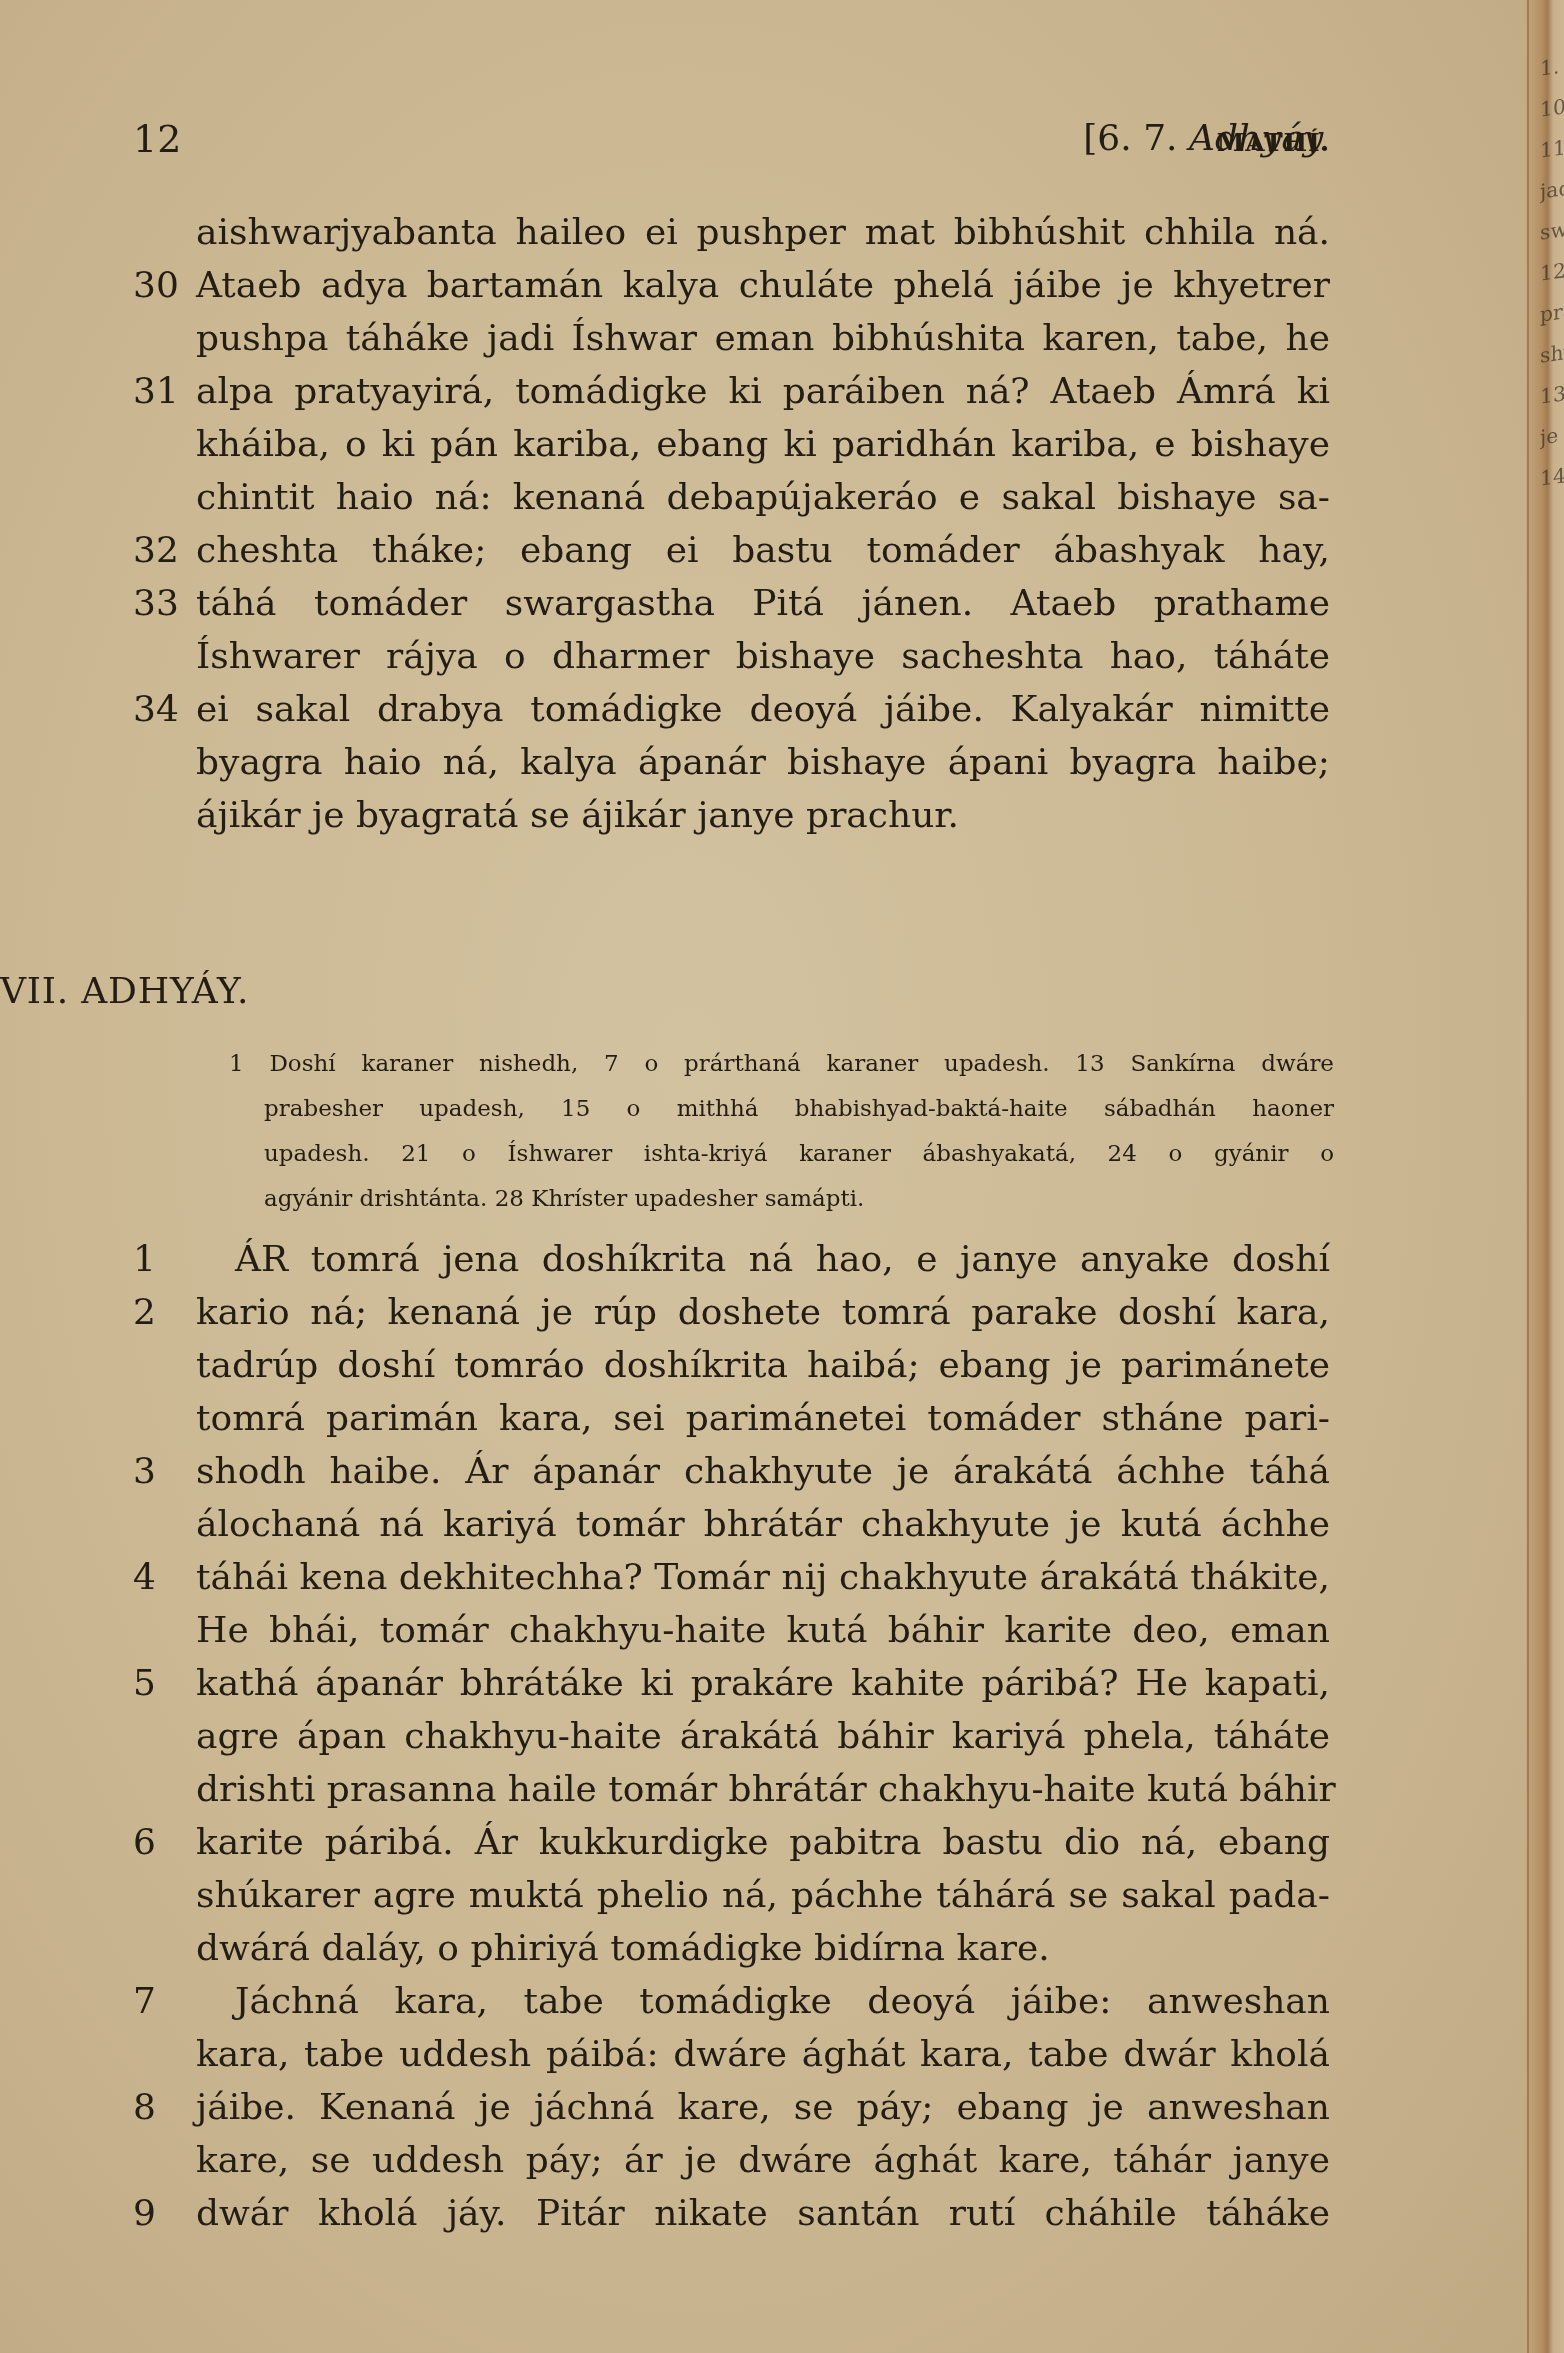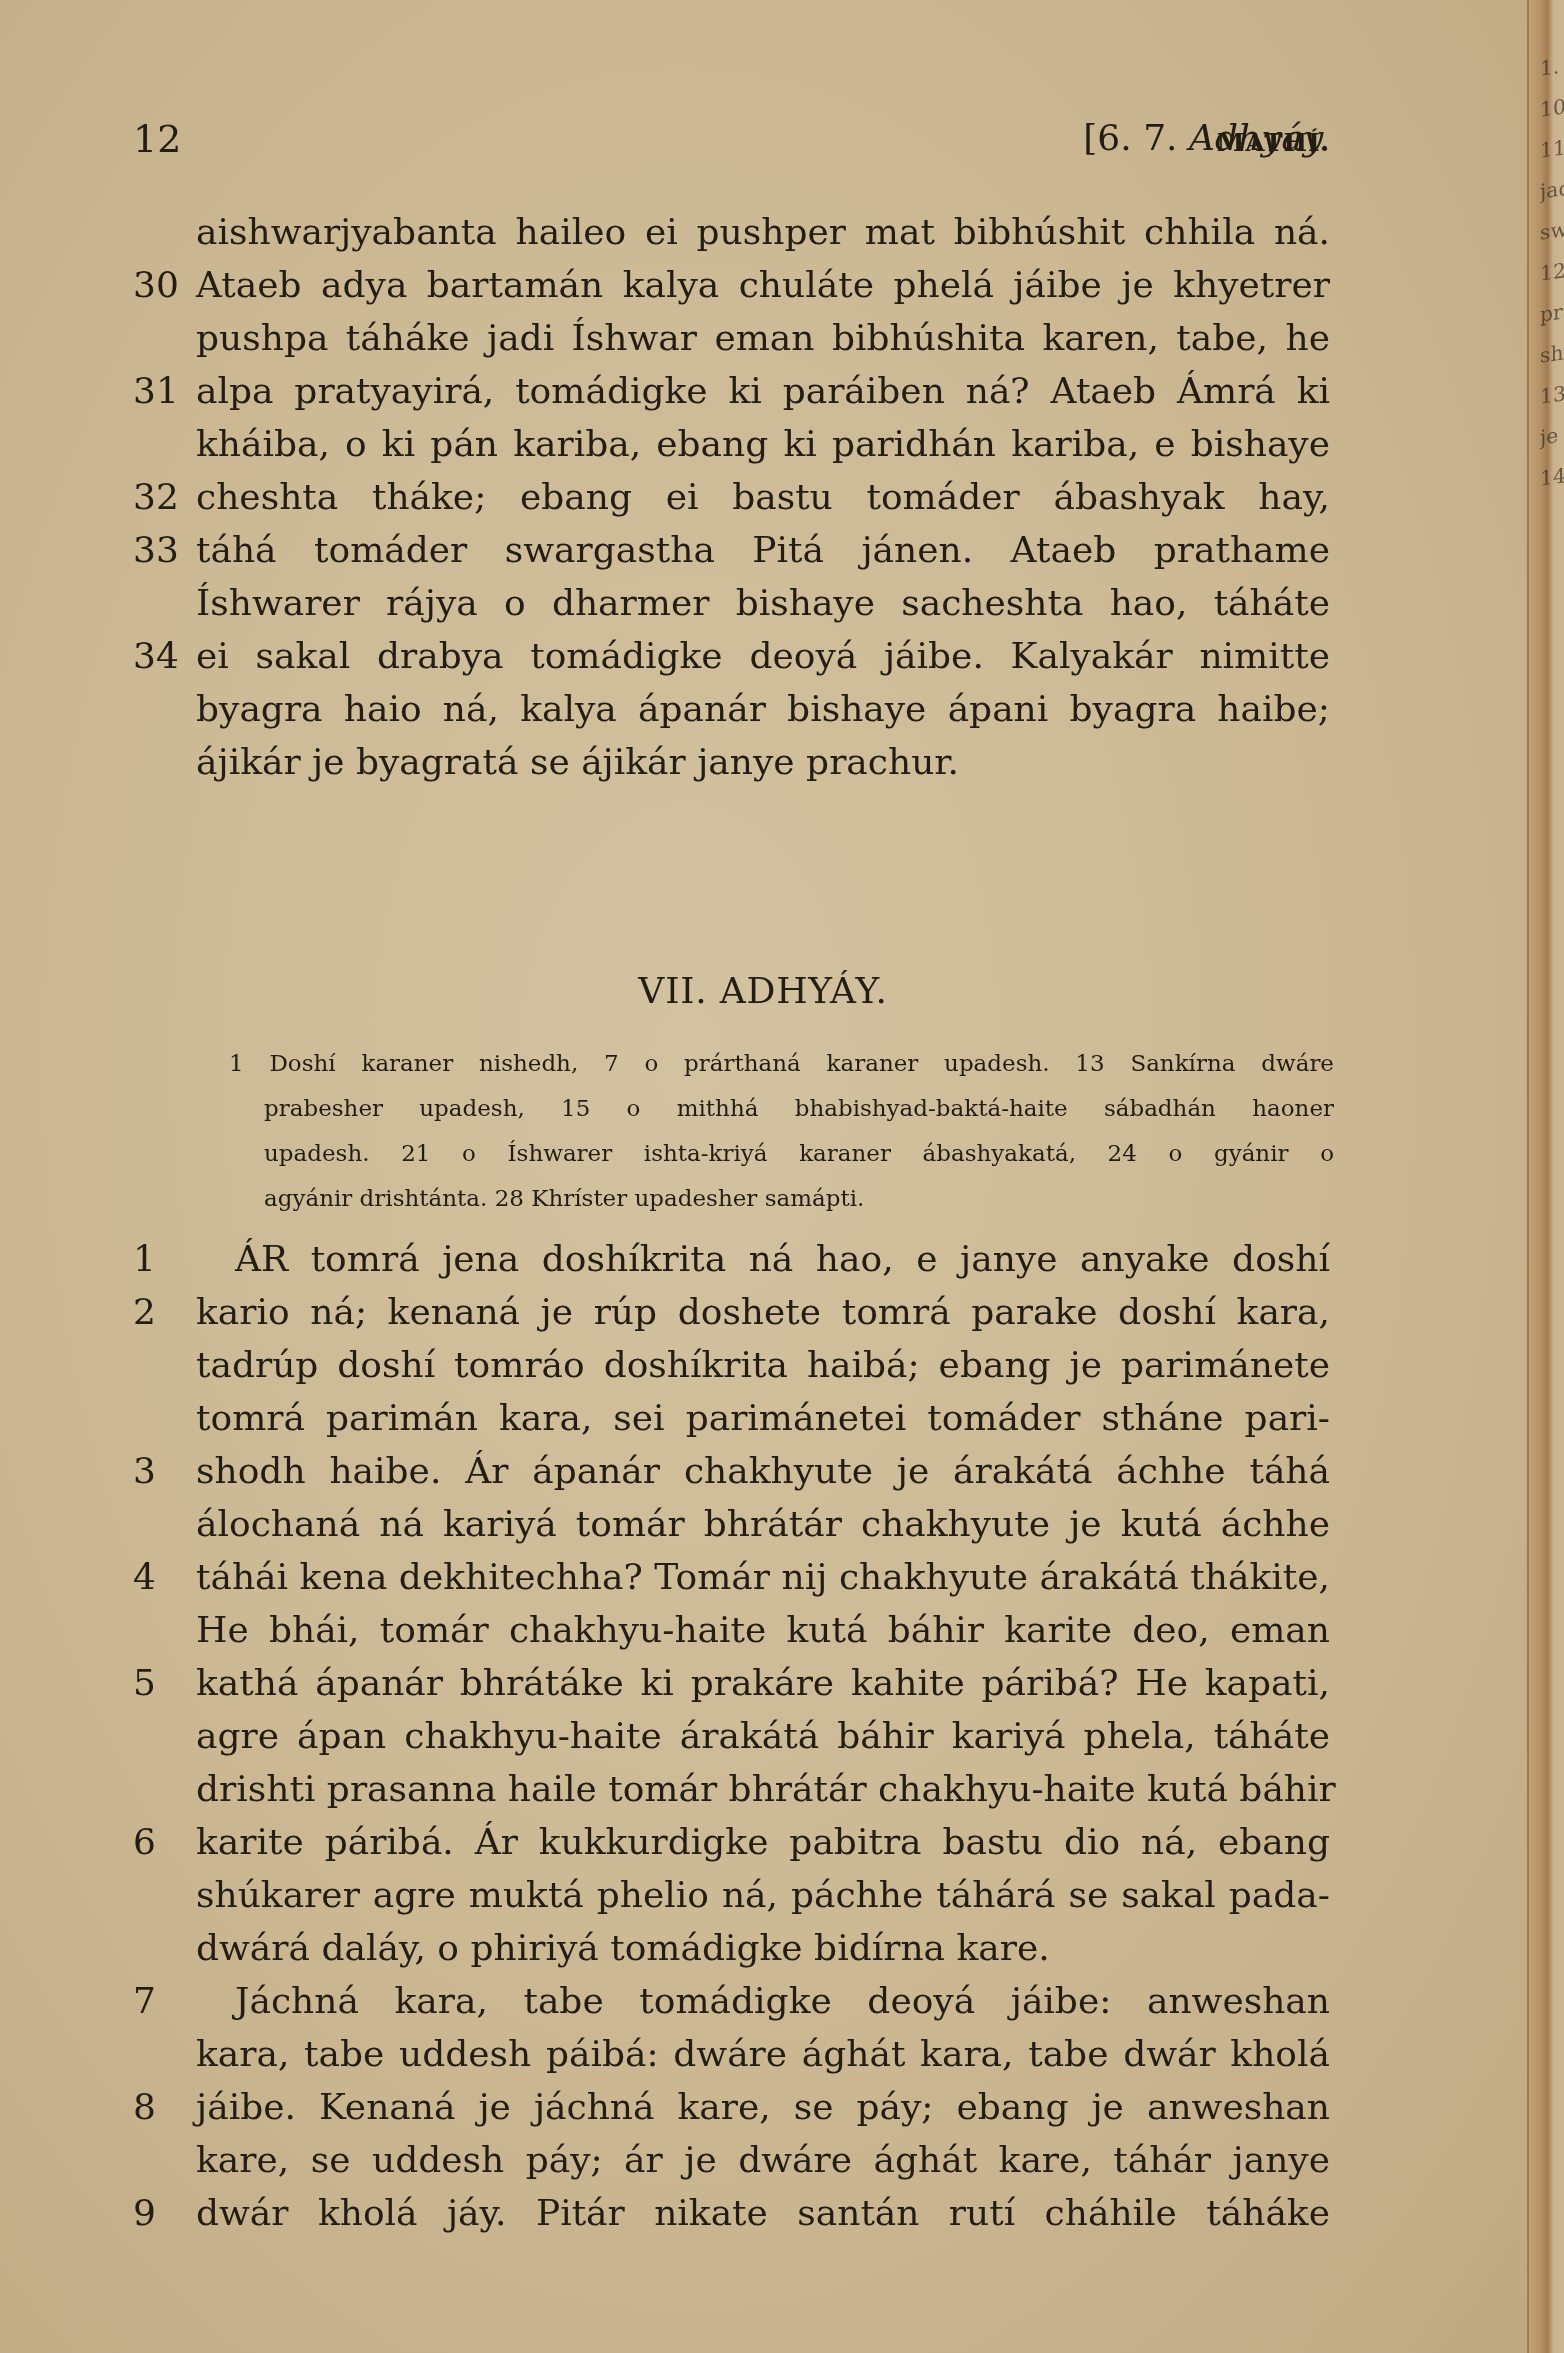--- a/index.html
+++ b/index.html
@@ -48,21 +48,21 @@
     }
     .vnum { position: absolute; left: 0; top: 0; width: 55px; }
     .vtext {
       position: absolute; left: 63px; right: 0; top: 0;
       text-align: justify; text-align-last: justify;
     }
     .vtext.last { text-align-last: left; }
     .vtext.indent { left: 102px; }
 
     .chapter-title {
-      position: absolute; top: 970px; left: 0; width: 1526px; text-align: center;
+      position: absolute; top: 970px; left: 0; width: 1526px; 
       font-size: 36px; letter-spacing: 0.8px;
     }
     .summary { position: absolute; left: 215px; top: 1041px; width: 1119px; }
     .summary .sline {
       position: relative; height: 45px; font-size: 23px; line-height: 45px;
       white-space: nowrap;
     }
     .summary .stext {
       position: absolute; left: 14px; right: 0; top: 0;
       text-align: justify; text-align-last: justify;
@@ -112,20 +112,24 @@
     </div>
     <div class="line">
       <span class="vnum">31</span>
       <span class="vtext">alpa pratyayirá, tomádigke ki paráiben ná? Ataeb Ámrá ki</span>
     </div>
     <div class="line">
       <span class="vnum"></span>
       <span class="vtext">kháiba, o ki pán kariba, ebang ki paridhán kariba, e bishaye</span>
     </div>
     <div class="line">
+      <span class="vnum"></span>
+      <span class="vtext">chintit haio ná: kenaná debapújakeráo e sakal bishaye sa-</span>
+    </div>
+    <div class="line">
       <span class="vnum">32</span>
       <span class="vtext">cheshta tháke; ebang ei bastu tomáder ábashyak hay,</span>
     </div>
     <div class="line">
       <span class="vnum">33</span>
       <span class="vtext">táhá tomáder swargastha Pitá jánen. Ataeb prathame</span>
     </div>
     <div class="line">
       <span class="vnum"></span>
       <span class="vtext">Íshwarer rájya o dharmer bishaye sacheshta hao, táháte</span>

